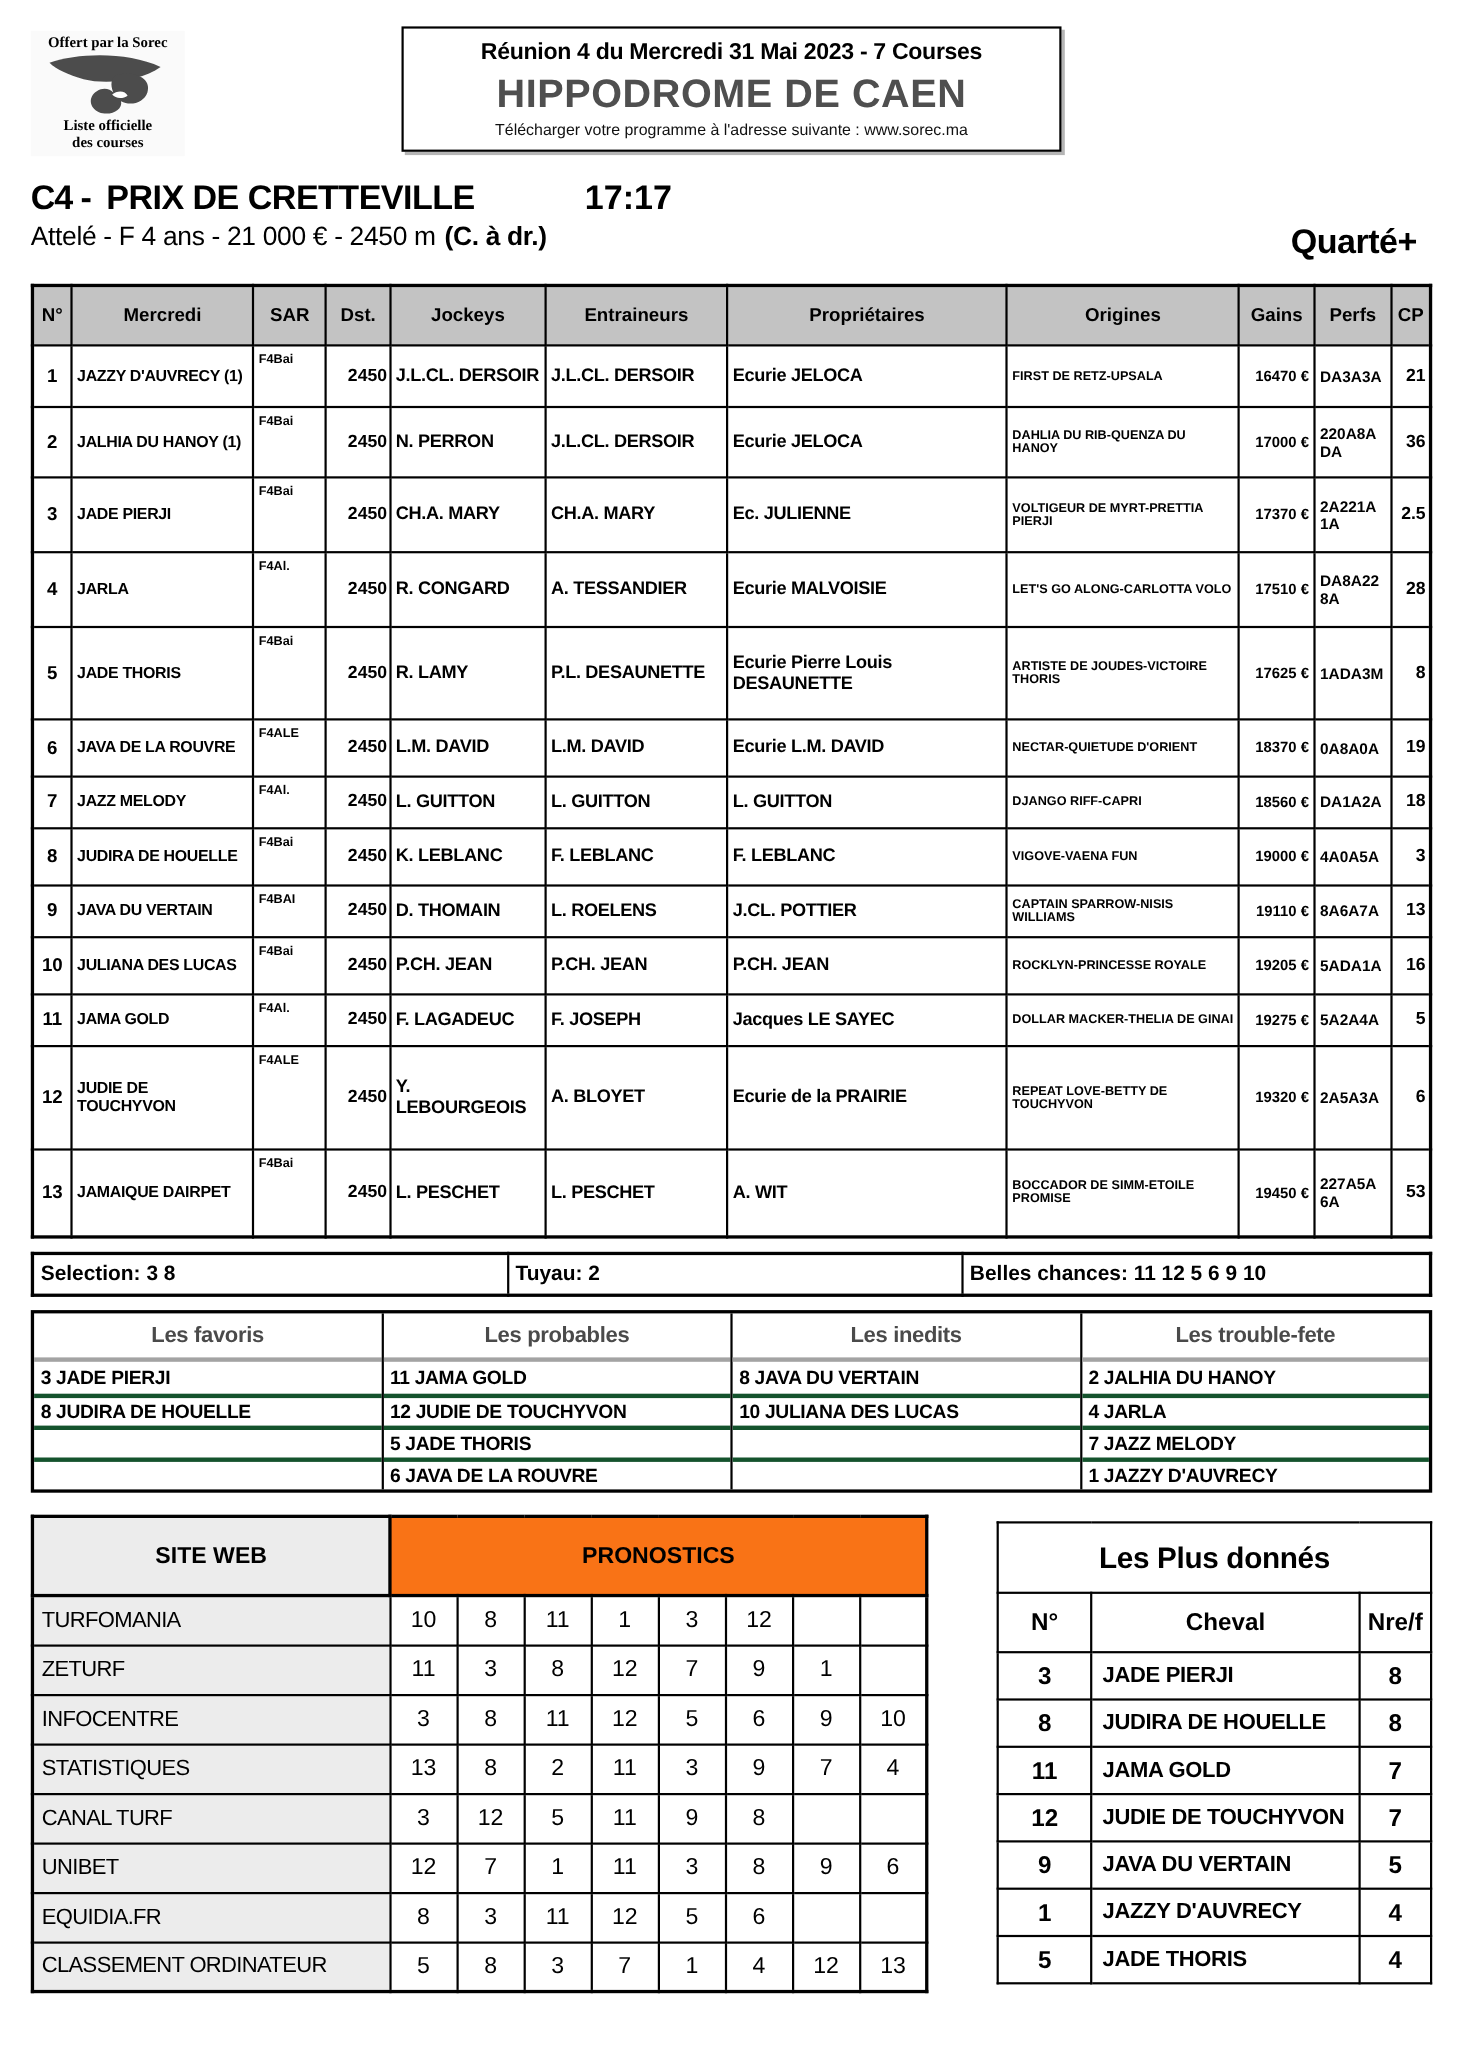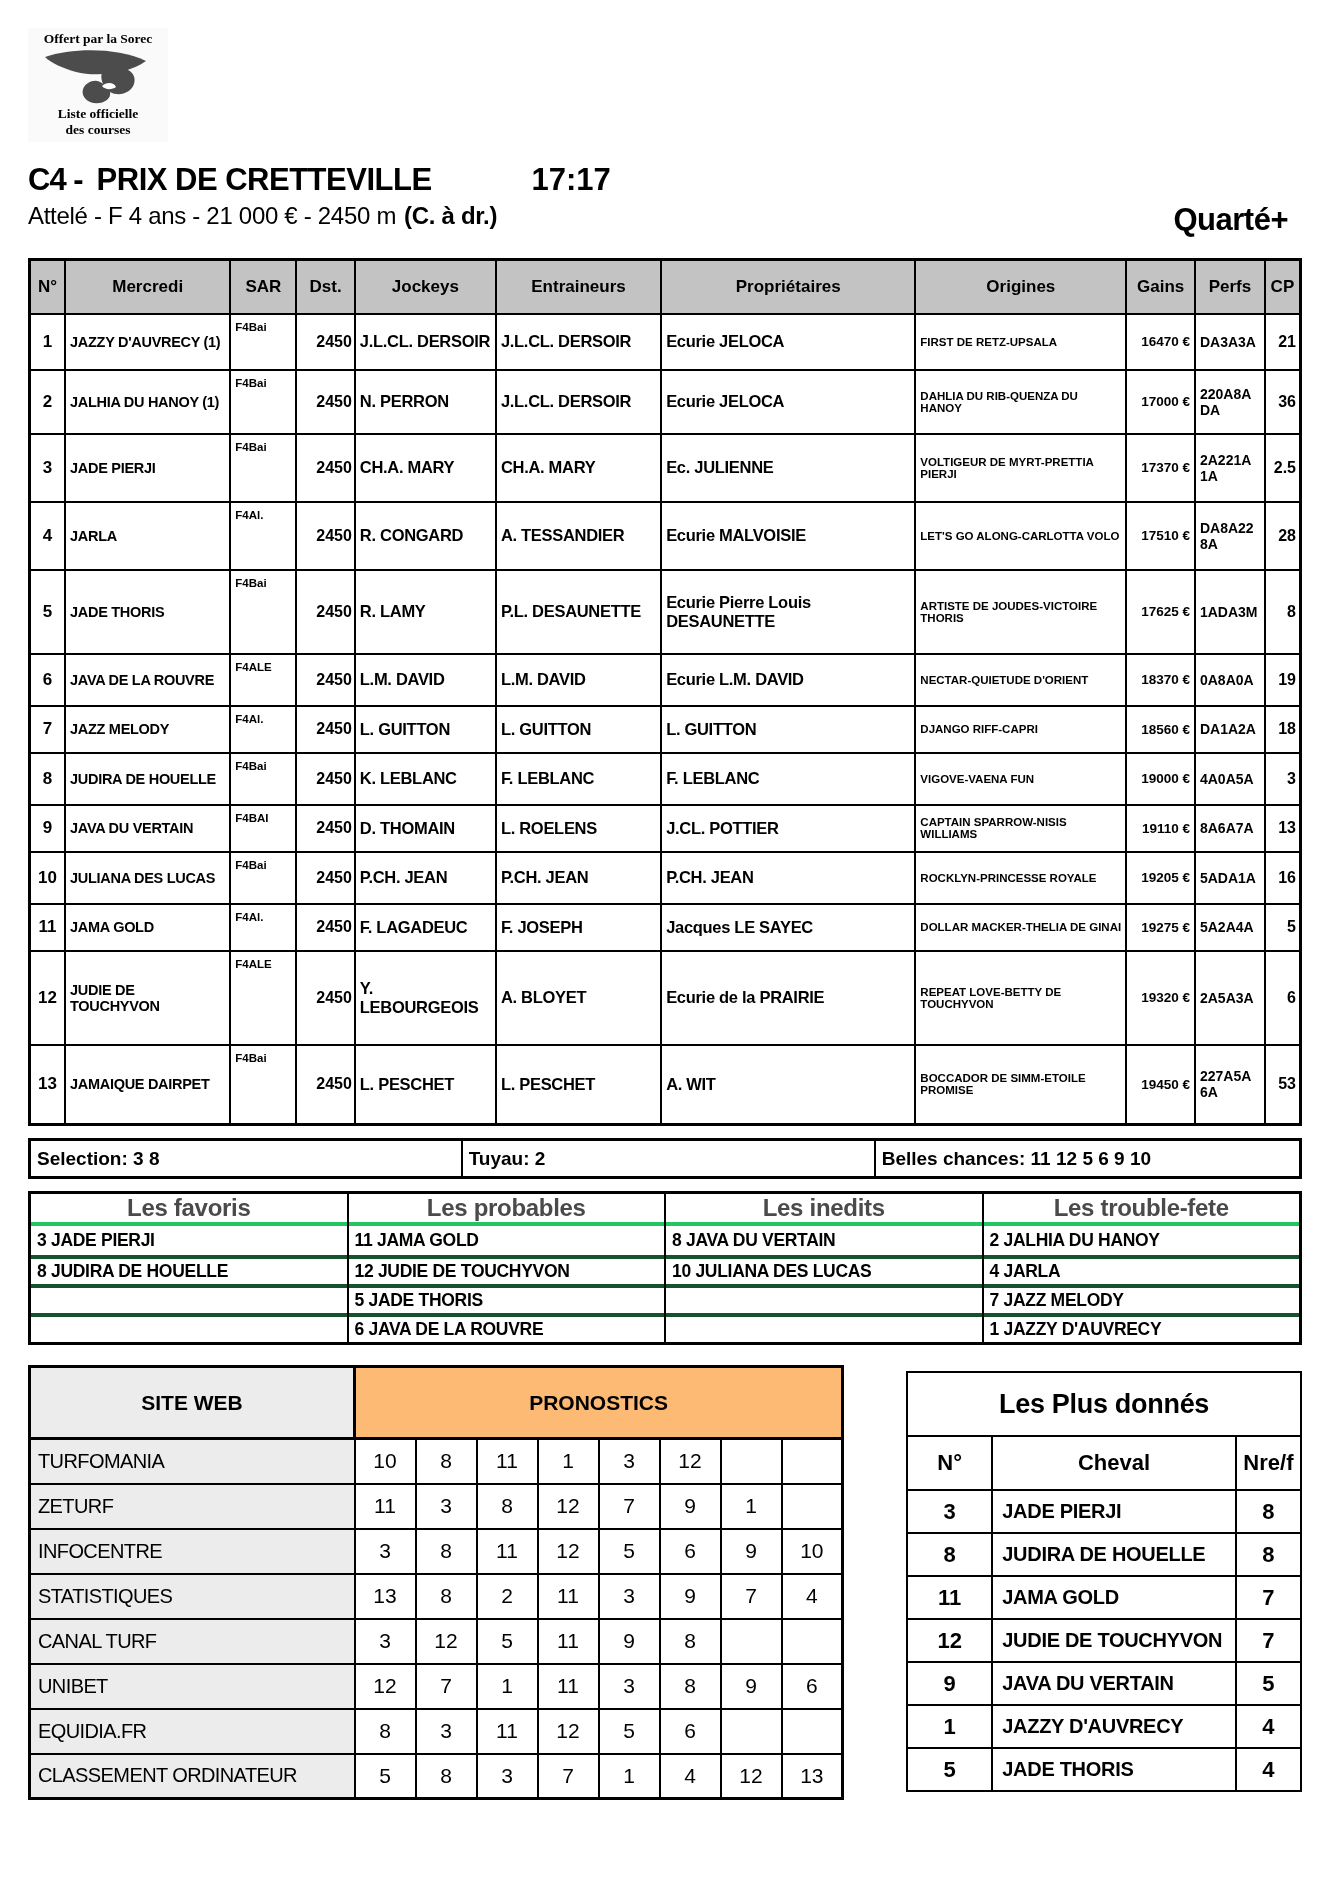--- a/index.html
+++ b/index.html
@@ -74,36 +74,36 @@
 
   
   .selection { width: 100%; border: 3px solid #000; margin-top: 12px; }
   .selection td { border: 2px solid #000; font-size: 19px; font-weight: bold; height: 38px; padding: 2px 6px; }
 
   
   .picks { display: flex; border: 3px solid #000; margin-top: 12px; }
   .picks-col { flex: 1 1 0; border-left: 2px solid #000; min-width: 0; }
   .picks-col:first-child { border-left: none; }
   .picks-head {
-    height: 32px; display: flex; align-items: center; justify-content: center;
-    font-size: 24px; font-weight: bold; color: #4a4a4a; border-bottom: 4px solid #22c55e;
+    height: 44px; display: flex; align-items: center; justify-content: center;
+    font-size: 20px; font-weight: bold; color: #4a4a4a; border-bottom: 4px solid #a3a3a3;
     letter-spacing: -0.3px;
   }
   .picks-cell {
     height: 29px; display: flex; align-items: center; padding: 0 6px;
     font-size: 17.5px; font-weight: bold; letter-spacing: -0.3px; white-space: nowrap; overflow: hidden;
   }
   .picks-cell + .picks-cell { border-top: 4px solid #14532d; }
 
   
   .bottom { display: flex; align-items: flex-start; margin-top: 20px; }
   .prono { width: 815px; border: 3px solid #000; table-layout: fixed; }
   .prono th { border: 3px solid #000; font-size: 21px; font-weight: bold; height: 72px; padding: 2px; }
   .prono th.site-h { background: #ececec; }
-  .prono th.prono-h { background: #fdba74; }
+  .prono th.prono-h { background: #f97316; }
   .prono td { border: 2px solid #000; height: 45px; font-size: 21px; text-align: center; font-weight: normal; padding: 1px; }
   .prono td.site { background: #ececec; text-align: left; padding-left: 7px; font-size: 20px; letter-spacing: -0.6px; white-space: nowrap; overflow: hidden; }
 
   .plus { width: 397px; margin-left: 62px; margin-top: 6px; border: 2px solid #000; table-layout: fixed; }
   .plus th, .plus td { border: 2px solid #000; padding: 1px; }
   .plus .title-cell { font-size: 27px; font-weight: bold; height: 64px; text-align: center; letter-spacing: -0.3px; }
   .plus th { font-size: 22px; font-weight: bold; height: 54px; text-align: center; }
   .plus td { height: 43px; font-weight: bold; }
   .plus td.p-num   { text-align: center; font-size: 22px; }
   .plus td.p-horse { text-align: left; padding-left: 9px; font-size: 20px; letter-spacing: -0.3px; white-space: nowrap; overflow: hidden; }
@@ -119,20 +119,25 @@
       <div class="logo-title">Offert par la Sorec</div>
       <svg class="logo-horse" width="112" height="58" viewBox="0 0 112 58">
         <path d="M3 9 C 30 0, 74 -1, 104 13 C 86 26, 54 29, 34 24 C 20 20, 9 15, 3 9 Z" fill="#4c4c4c"></path>
         <path d="M64 20 C 82 16, 96 24, 92 36 C 89 45, 77 49, 68 44 C 70 52, 58 58, 48 54 C 39 50, 38 40, 46 35 C 52 31, 58 33, 61 36 C 58 29, 59 23, 64 20 Z" fill="#4c4c4c"></path>
         <path d="M60 38 C 64 34, 72 34, 74 39 C 70 42, 63 42, 60 38 Z" fill="#ffffff"></path>
       </svg>
       <div class="logo-sub">
         <div>Liste officielle</div>
         <div>des courses</div>
       </div>
+    </div>
+    <div class="meeting-box">
+      <div class="meeting-line1">Réunion 4 du Mercredi 31 Mai 2023 - 7 Courses</div>
+      <div class="meeting-venue">HIPPODROME DE CAEN</div>
+      <div class="meeting-dl">Télécharger votre programme à l'adresse suivante : www.sorec.ma</div>
     </div>
   </div>
 
   <div class="race-head">
     <div class="race-line">
       <span class="race-code">C4 -</span>
       <span class="race-name">PRIX DE CRETTEVILLE</span>
       <span class="race-time">17:17</span>
     </div>
     <div class="race-cond">

